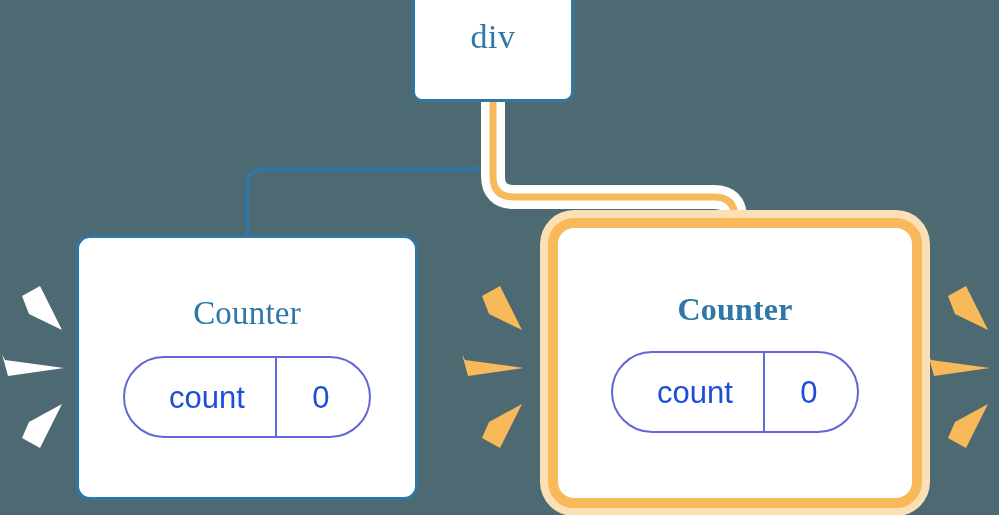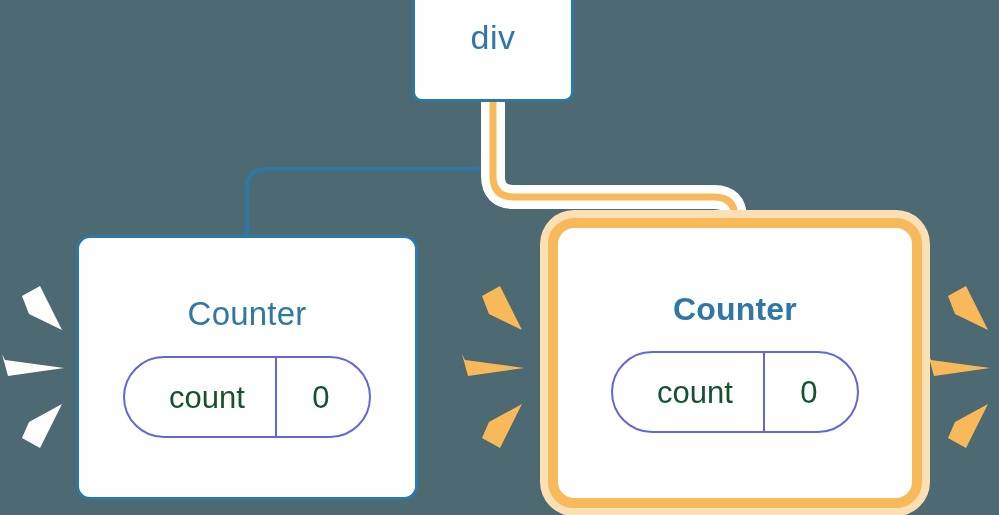--- a/index.html
+++ b/index.html
@@ -77,38 +77,39 @@
     box-shadow: 0 0 0 8px #fae0b4;
     z-index: 3;
   }
 
   .node-title {
     font-size: 33px;
     color: #2e77a6;
     line-height: 1;
     margin-bottom: 26px;
     letter-spacing: .2px;
+    font-family: Liberation Serif, serif;
   }
   .node-title.bold { font-weight: bold; font-size: 32px; }
 
   
   .capsule {
     display: flex;
     align-items: stretch;
     border: 2px solid #6366d8;
     border-radius: 999px;
     height: 78px;
     overflow: hidden;
   }
   .capsule .cap-key,
   .capsule .cap-val {
     display: flex;
     align-items: center;
     justify-content: center;
-    color: #14532d;
+    color: #1d4ed8;
     font-size: 31px;
     line-height: 1;
   }
   .capsule .cap-key { padding: 0 30px 0 44px; }
   .capsule .cap-val {
     border-left: 2px solid #6366d8;
     padding: 0 38px 0 34px;
     min-width: 20px;
   }
 

